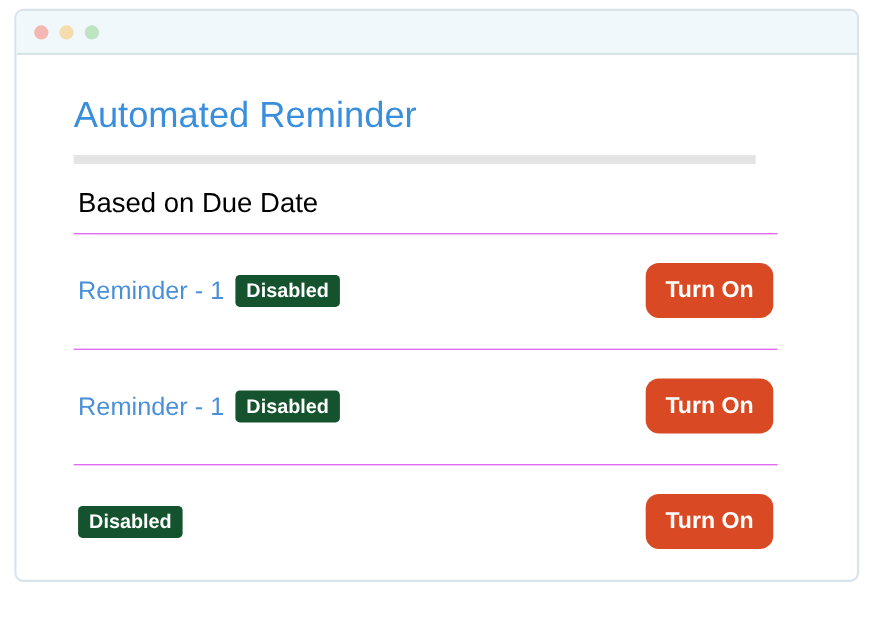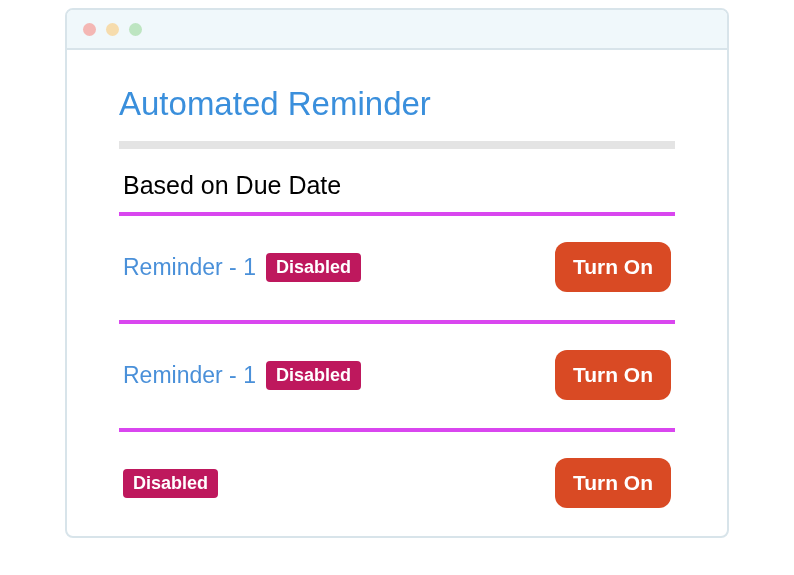--- a/index.html
+++ b/index.html
@@ -8,21 +8,21 @@
       padding: 0;
     }
     body {
       font-family: -apple-system, BlinkMacSystemFont, "Segoe UI", Helvetica, Arial, sans-serif;
       background: #ffffff;
       display: flex;
       justify-content: center;
       padding-top: 8px;
     }
     .browser-window {
-      width: 664px;
+      width: 768px;
       border: 2px solid #d8e4ea;
       border-radius: 8px;
       overflow: hidden;
       background: #ffffff;
     }
     .titlebar {
       height: 40px;
       background: #f0f8fb;
       border-bottom: 2px solid #d8e4ea;
       display: flex;
@@ -64,30 +64,30 @@
       padding: 0 4px 12px 4px;
     }
     .reminder-list {
       max-width: 640px;
     }
     .reminder-row {
       display: flex;
       align-items: center;
       justify-content: flex-start;
       padding: 26px 4px 28px 4px;
-      border-top: 4px solid #d946ef;
+      border-top: 1px solid #d946ef;
     }
     .reminder-link {
       color: #4a90d9;
       font-size: 23px;
       font-weight: 400;
       margin-right: 10px;
     }
     .status-badge {
-      background: #be185d;
+      background: #14532d;
       color: #ffffff;
       font-size: 18px;
       font-weight: 600;
       padding: 4px 10px;
       border-radius: 4px;
     }
     .spacer {
       flex: 1;
     }
     .turn-on-btn {

